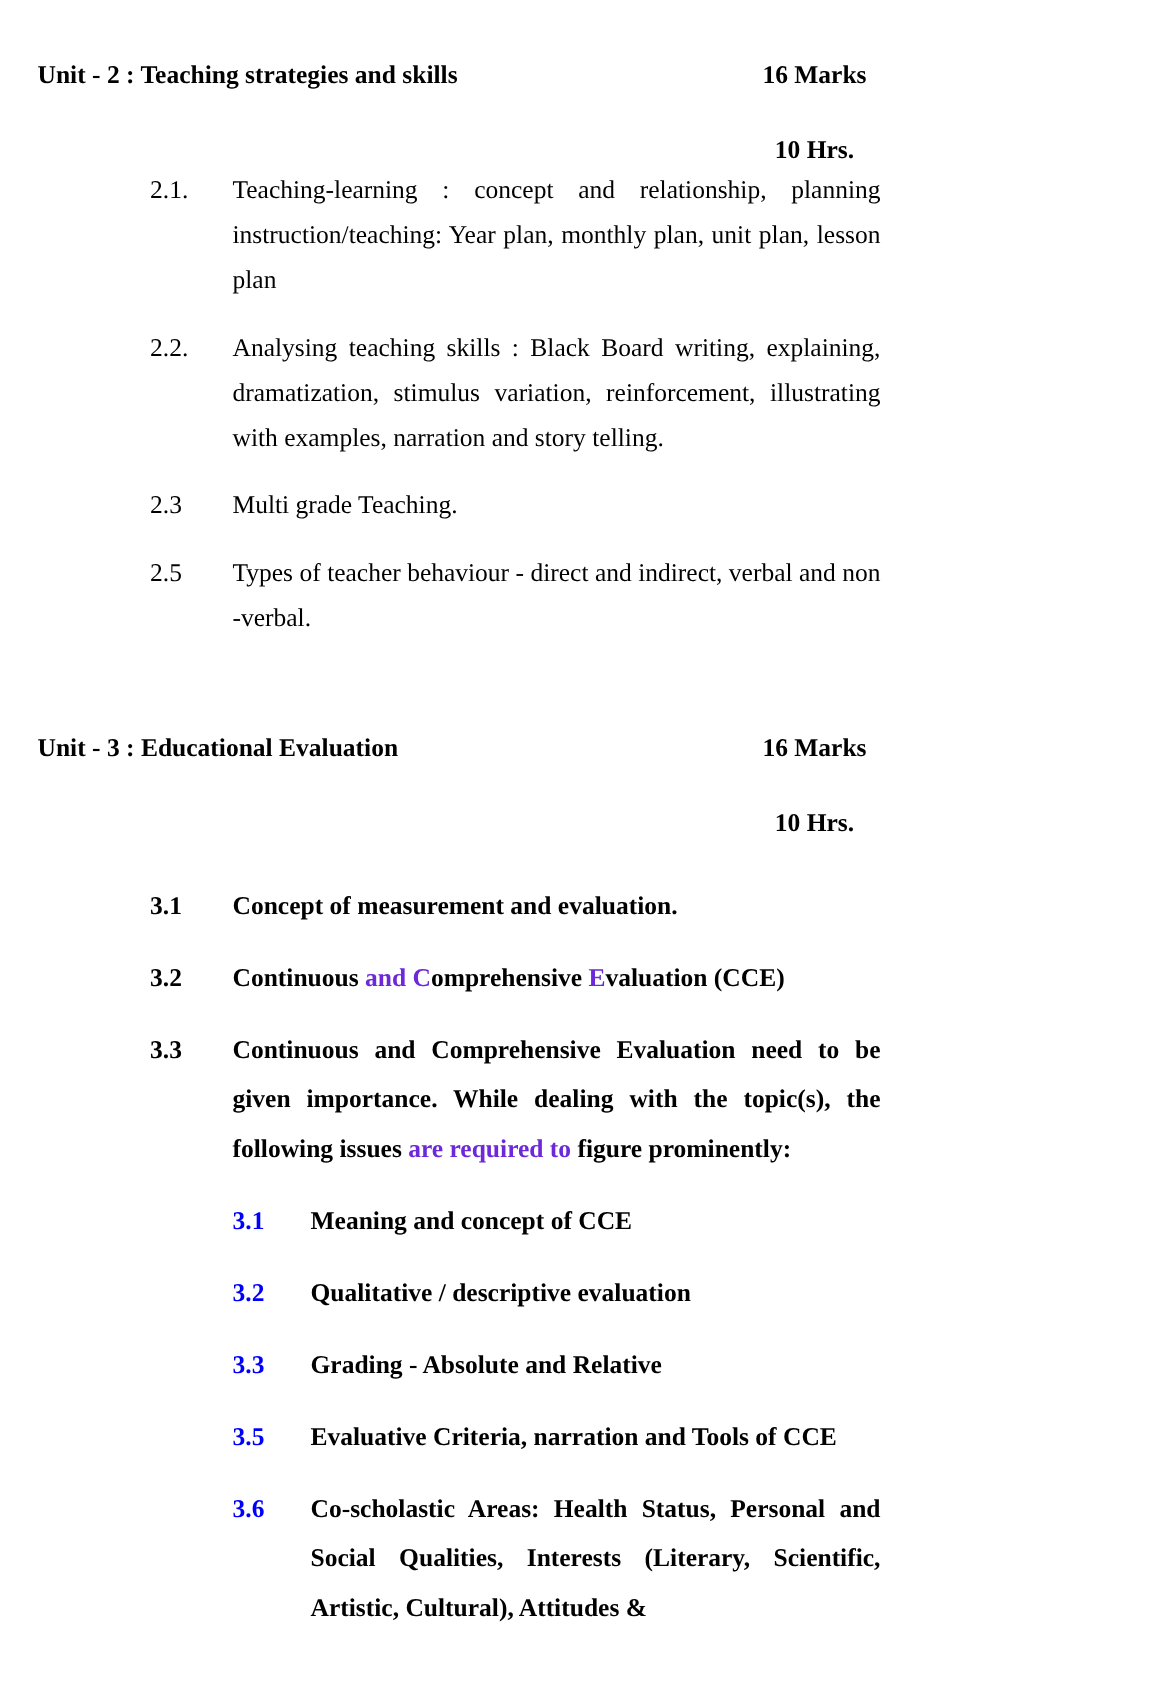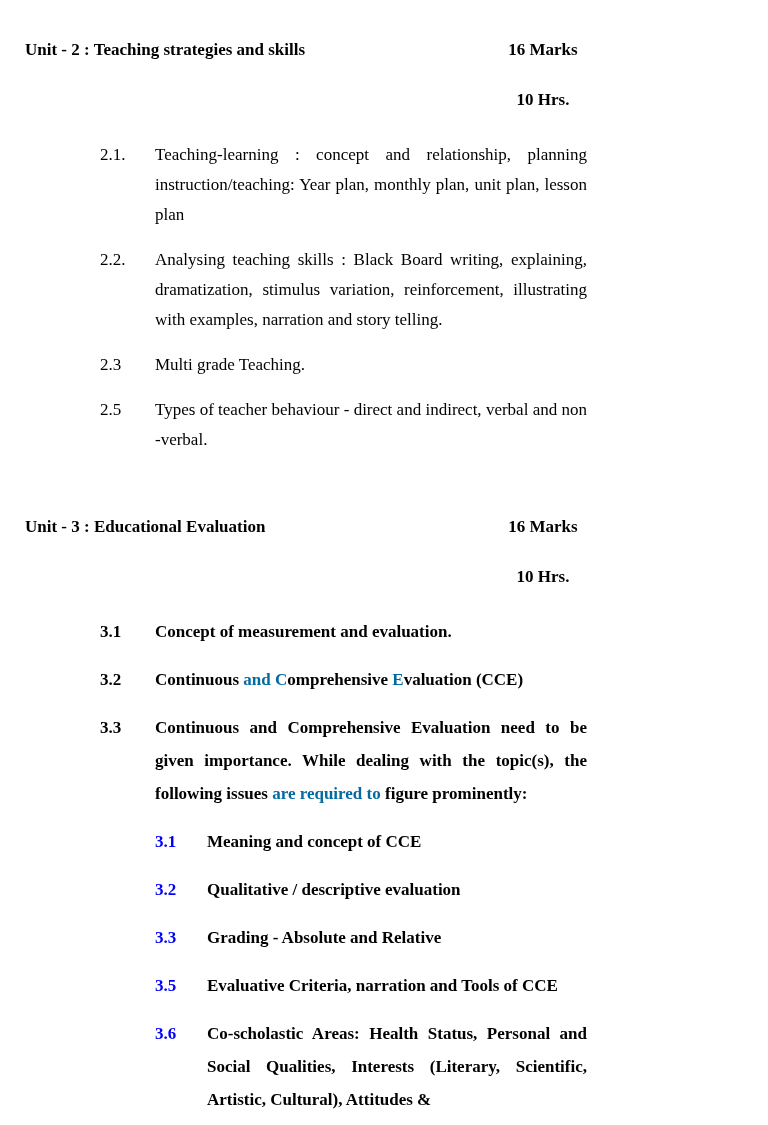--- a/index.html
+++ b/index.html
@@ -31,21 +31,21 @@
     font-size: 17px;
     font-weight: bold;
     line-height: 24px;
     text-align: center;
   }
   .hours-row {
     display: flex;
     justify-content: flex-end;
     margin-top: 26px;
   }
-  .items { margin-top: 28px; }
+  .items { }
   .item {
     display: flex;
     margin-left: 75px;
     margin-bottom: 15px;
     font-size: 17px;
     line-height: 30px;
   }
   .item .num { flex: 0 0 55px; }
   .item .txt { flex: 1; text-align: justify; }
   .unit3 { margin-top: 60px; }
@@ -58,21 +58,21 @@
   .sublist { margin-top: 14px; margin-left: 130px; }
   .subitem {
     display: flex;
     margin-bottom: 15px;
     font-size: 17px;
     font-weight: bold;
     line-height: 33px;
   }
   .subitem .num { flex: 0 0 52px; color: #0000FF; }
   .subitem .txt { flex: 1; text-align: justify; }
-  .blue { color: #0369a1; }
+  .blue { color: #6d28d9; }
 </style>
 </head>
 <body>
 
 <div class="page">
 
   <section>
     <div class="unit-header">
       <div class="unit-title">Unit - 2 : Teaching strategies and skills</div>
       <div class="side-col">16 Marks</div>

